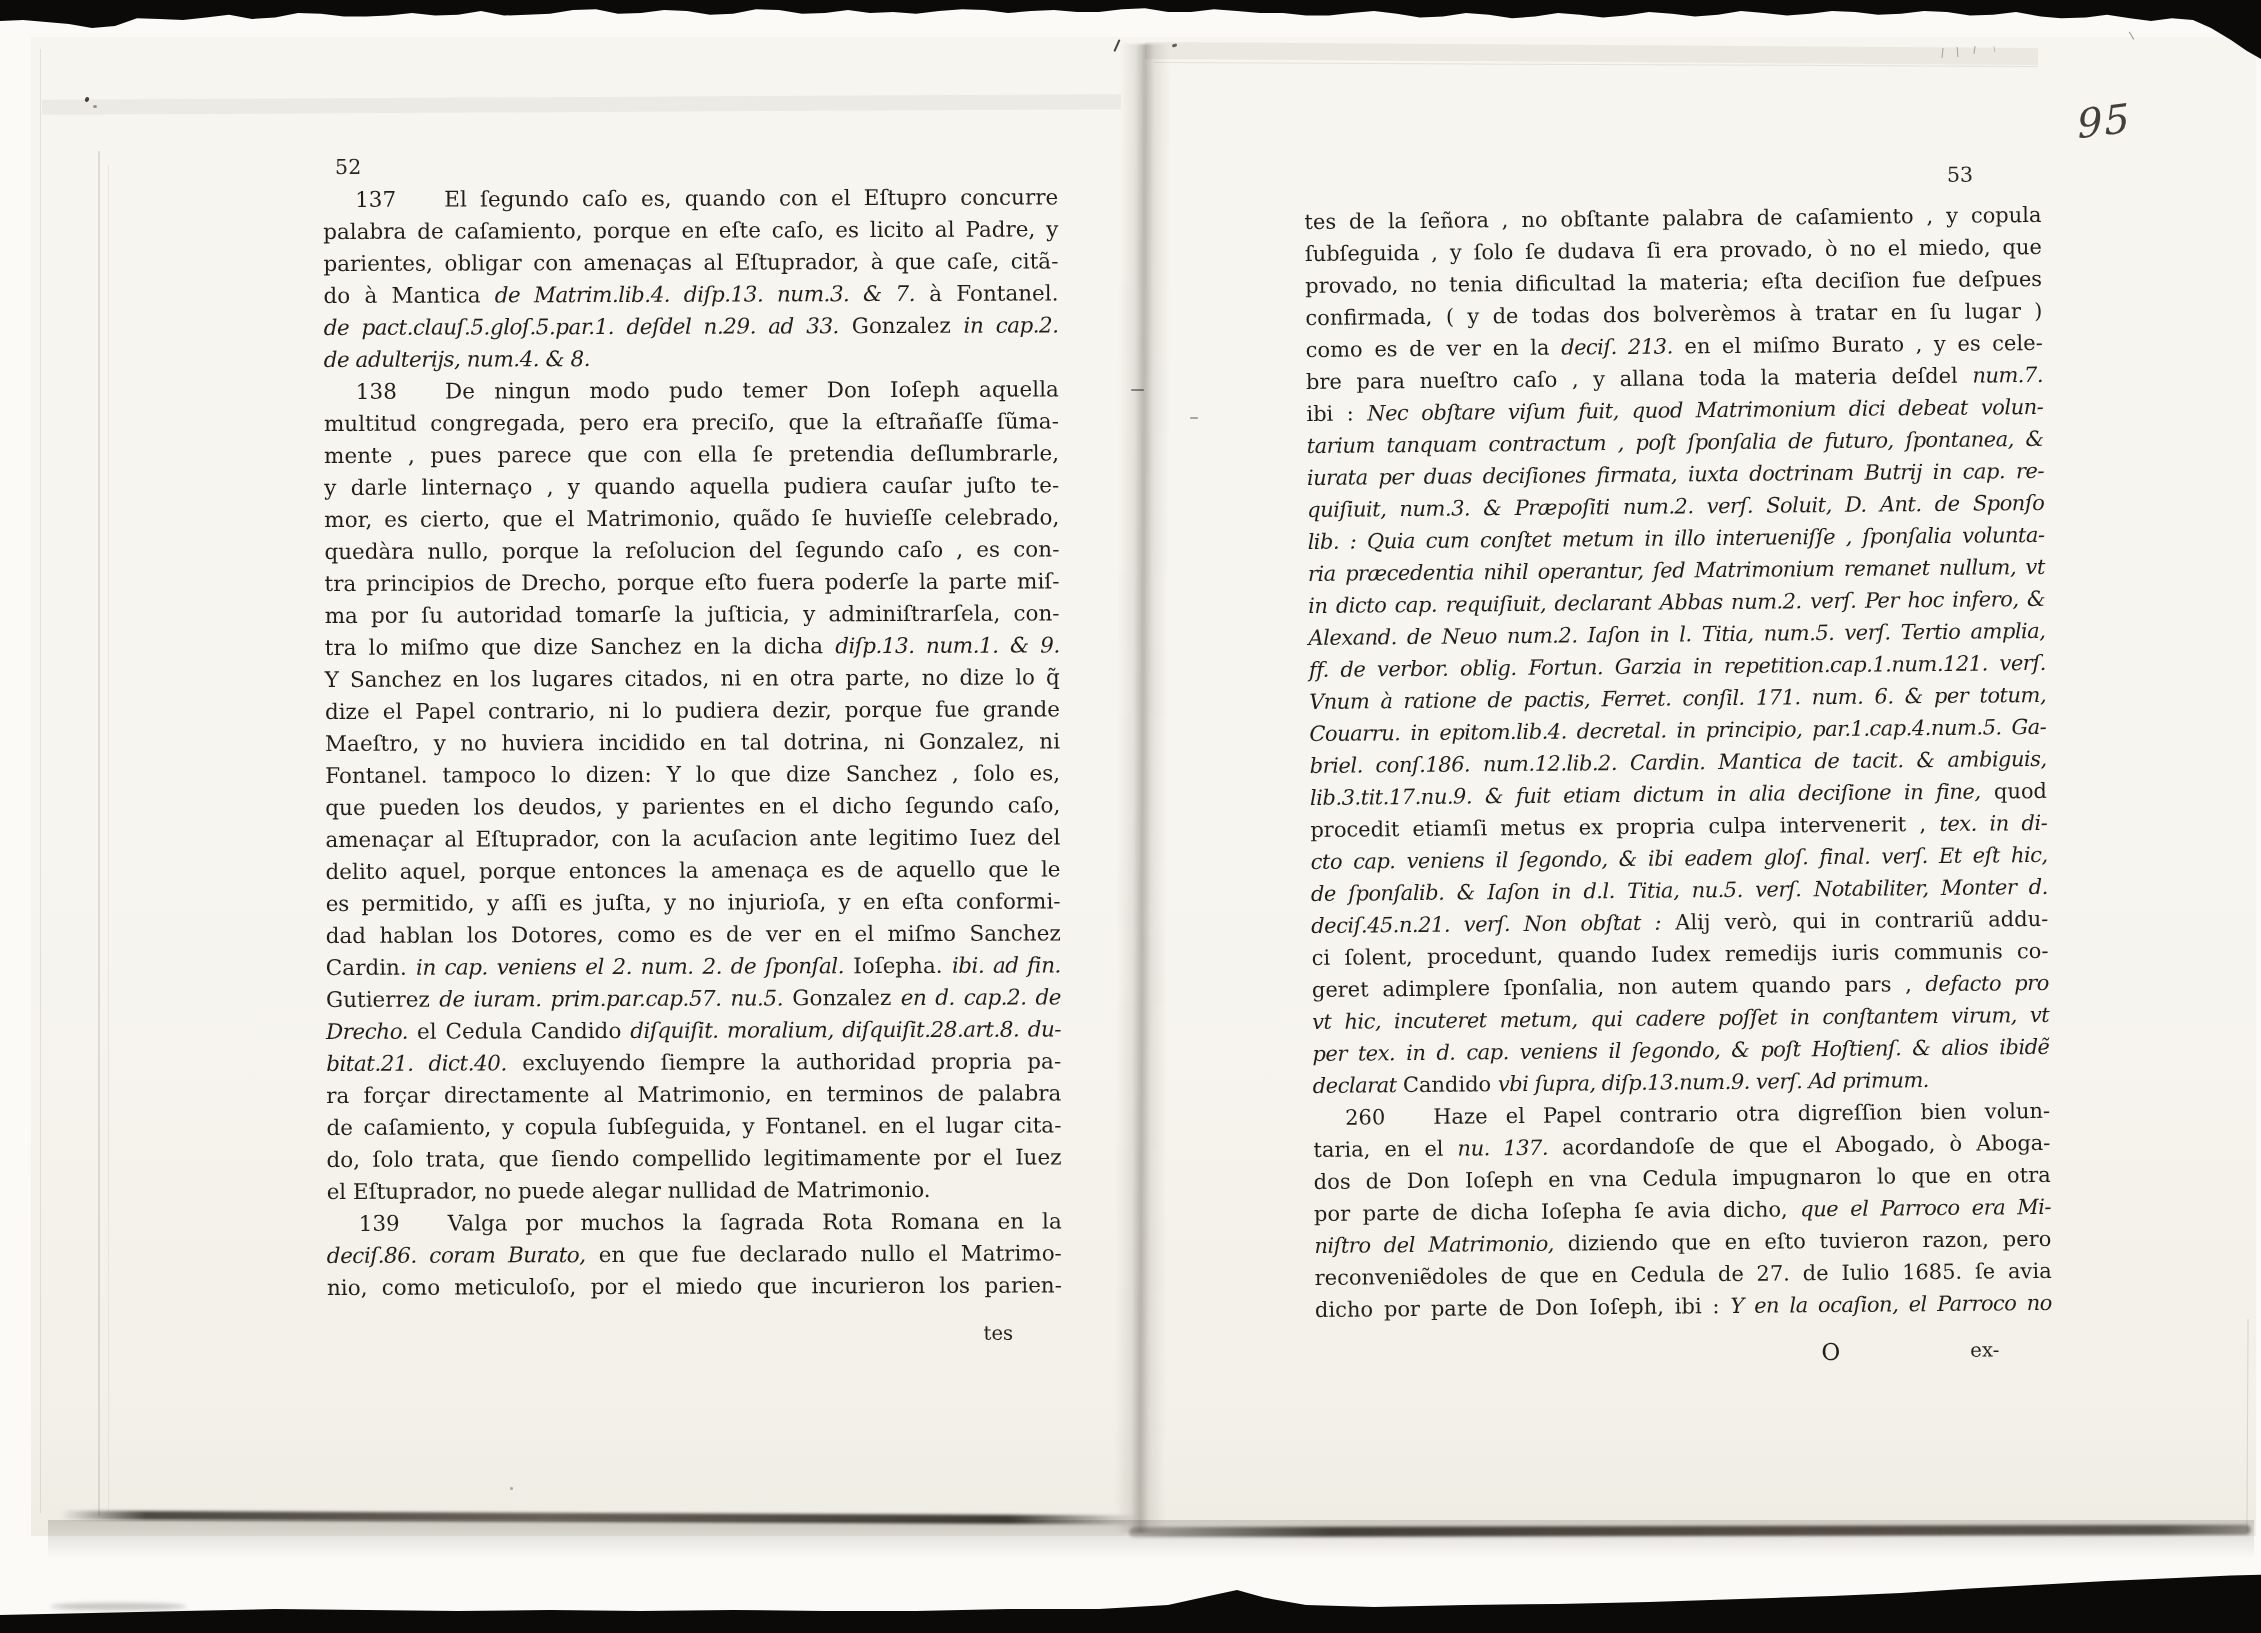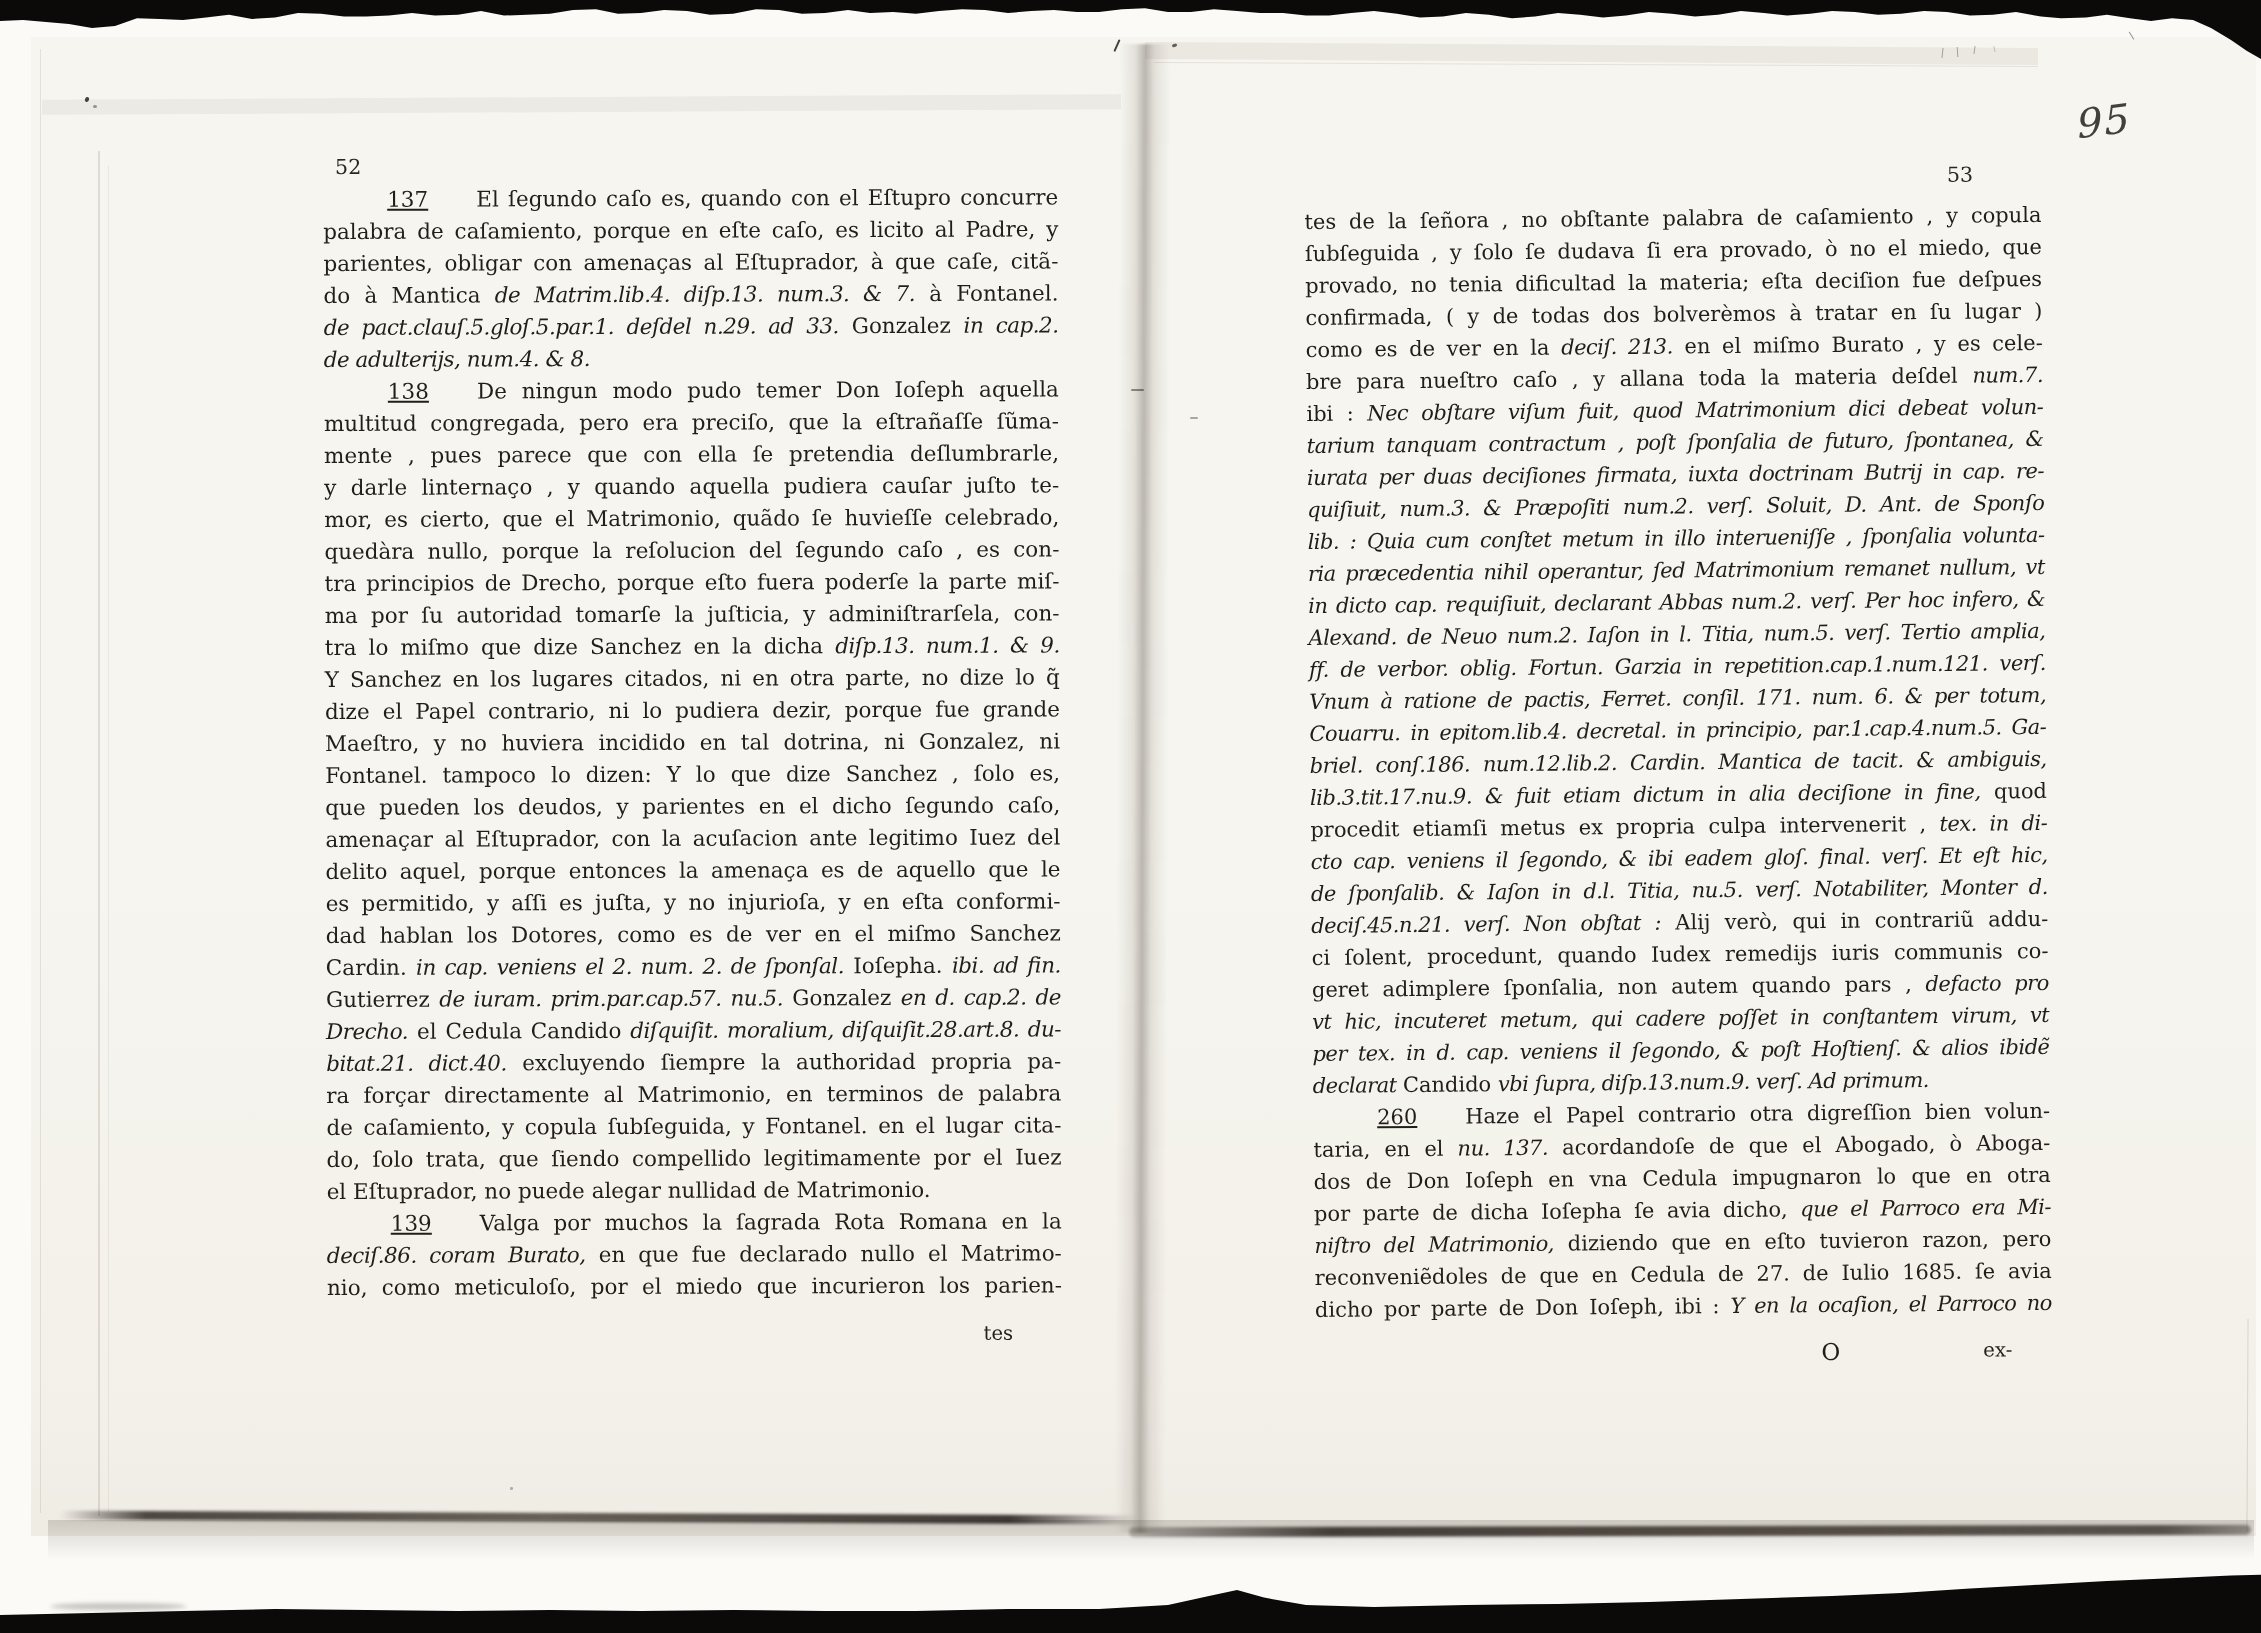--- a/index.html
+++ b/index.html
@@ -56,26 +56,26 @@
     background:rgba(40,34,27,.25);filter:blur(2.3px);}
   
   .page-block{position:absolute;color:#211e19;}
   .page-block.left{left:323px;top:155px;width:735px;transform:rotate(-.2deg);transform-origin:top left;font-size:21.5px;}
   .page-block.right{left:1304px;top:169px;width:737px;transform:rotate(-.55deg);transform-origin:top left;font-size:21px;}
   .pageno{font-size:20.6px;color:#2a2722;}
   .pageno.l{height:29px;padding-left:12px;}
   .pageno.r{height:37px;text-align:right;padding-right:68px;}
   .line{height:32px;line-height:32px;text-align:justify;text-align-last:justify;white-space:nowrap;overflow:visible;}
   .line.a-l{text-align:left;text-align-last:left;}
-  .pnum{margin-left:64px;margin-right:48px;text-decoration:underline;}
+  .pnum{margin-left:32px;margin-right:48px;}
   .it{font-style:italic;letter-spacing:-0.5px;}
   .catchline{margin-top:15.6px;height:32px;line-height:32px;font-size:19.7px;text-align:right;padding-right:49px;}
   .sigrow{position:relative;margin-top:14.7px;height:32px;line-height:32px;}
   .sigrow .sig{position:absolute;left:506px;font-size:23px;}
-  .sigrow .cw{position:absolute;right:40px;font-size:19.7px;}
+  .sigrow .cw{position:absolute;right:53px;font-size:19.7px;}
   
   .folio{
     position:absolute;left:2077px;top:98px;font-size:40px;font-style:italic;
     color:#43403a;transform:rotate(-7deg) skewX(-4deg);letter-spacing:1.8px;
   }
 </style>
 </head>
 <body>
 
 <div class="paper"></div>

